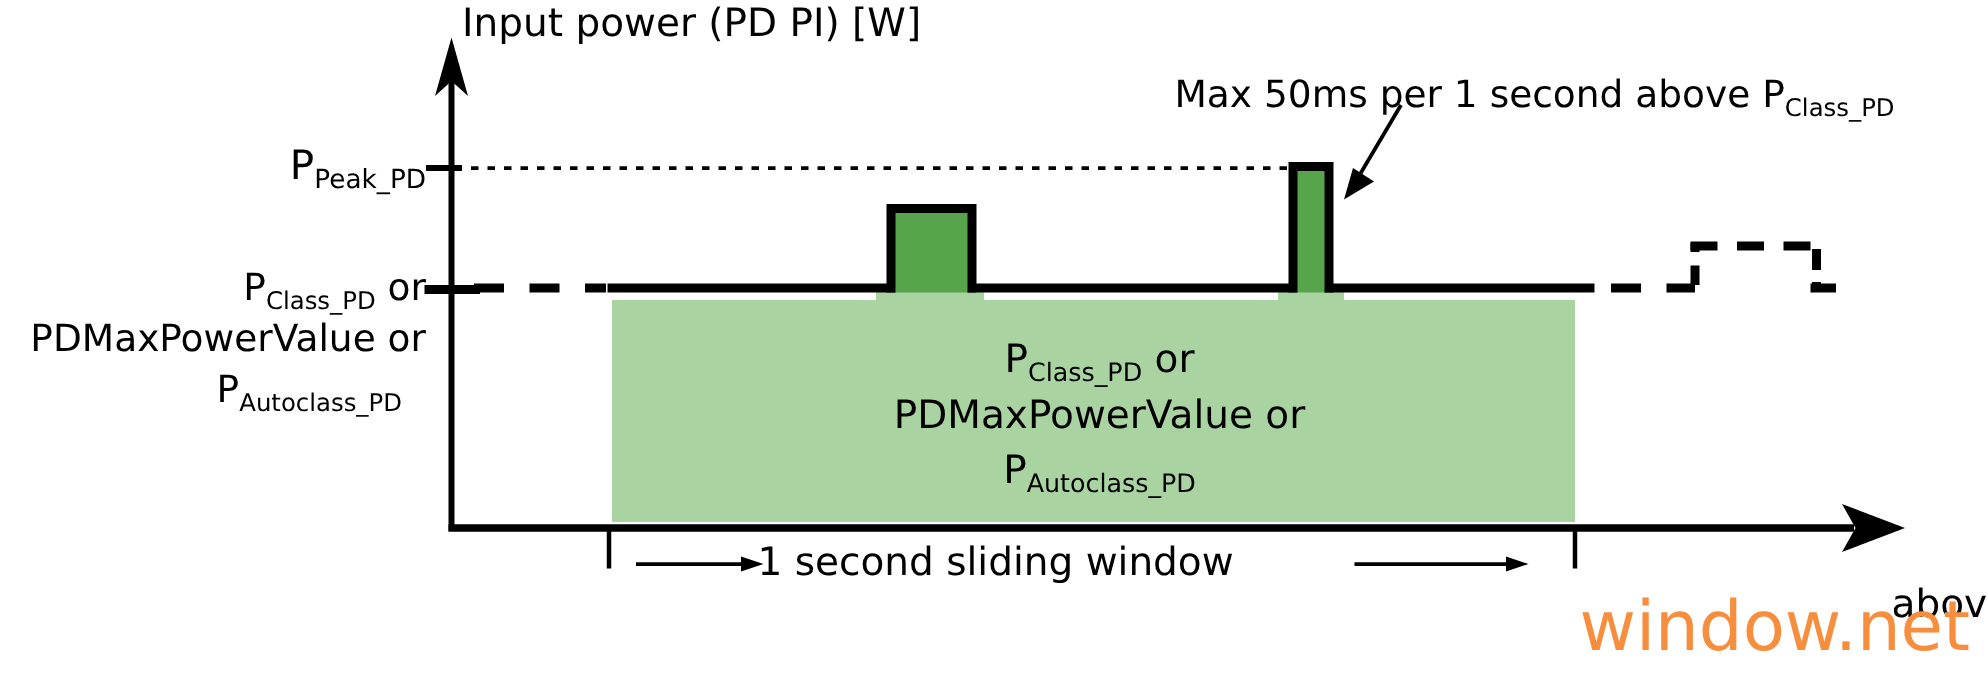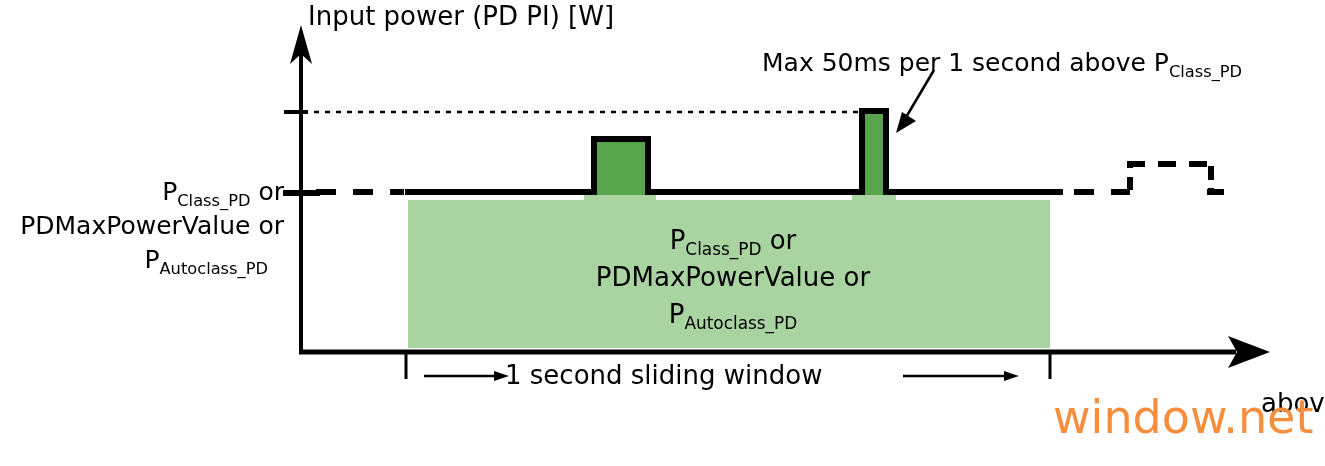--- a/index.html
+++ b/index.html
@@ -15,21 +15,21 @@
   .txt{position:absolute;white-space:nowrap;}
   sub{font-size:0.65em;line-height:0;}
   .ytitle{left:308px;top:1px;font-size:26px;}
   .ppeak{left:0;top:95px;width:284px;text-align:right;font-size:27px;}
   .left-block{left:0;top:175px;width:284px;text-align:right;font-size:25px;line-height:34px;}
   .left-block .l3{padding-right:16px;}
   .region-label{
     left:483px;top:222px;width:500px;text-align:center;
     font-size:26px;line-height:37px;white-space:nowrap;
   }
-  .annotation{left:762px;top:48px;font-size:25px;}
+  .annotation{left:783px;top:48px;font-size:25px;}
   .window-label{left:505px;top:360px;width:400px;font-size:26px;}
   .time-label{left:1261px;top:388px;font-size:26px;}
   .caption{left:200px;top:421px;width:930px;text-align:center;font-size:28px;}
   .watermark{
     left:1053px;top:390px;font-size:46px;
     color:var(--watermark,#f78e3d);
   }
   .stroke{stroke:var(--line,#000);fill:none;}
 </style>
 </head>
@@ -83,20 +83,21 @@
     </g>
 
     <g>
       <line class="stroke" x1="934" y1="70" x2="905" y2="119" stroke-width="2.5"></line>
       <polygon points="896,133 902,112 916,121" fill="var(--line,#000)"></polygon>
     </g>
   </svg>
 
   <div class="txt ytitle">Input power (PD PI) [W]</div>
 
+  <div class="txt ppeak"><span>P</span><sub>Peak_PD</sub></div>
 
   <div class="txt left-block">
     <div class="l1"><span>P</span><sub>Class_PD</sub><span> or</span></div>
     <div class="l2">PDMaxPowerValue or</div>
     <div class="l3"><span>P</span><sub>Autoclass_PD</sub></div>
   </div>
 
   <div class="txt region-label">
     <div><span>P</span><sub>Class_PD</sub><span> or</span></div>
     <div>PDMaxPowerValue or</div>

